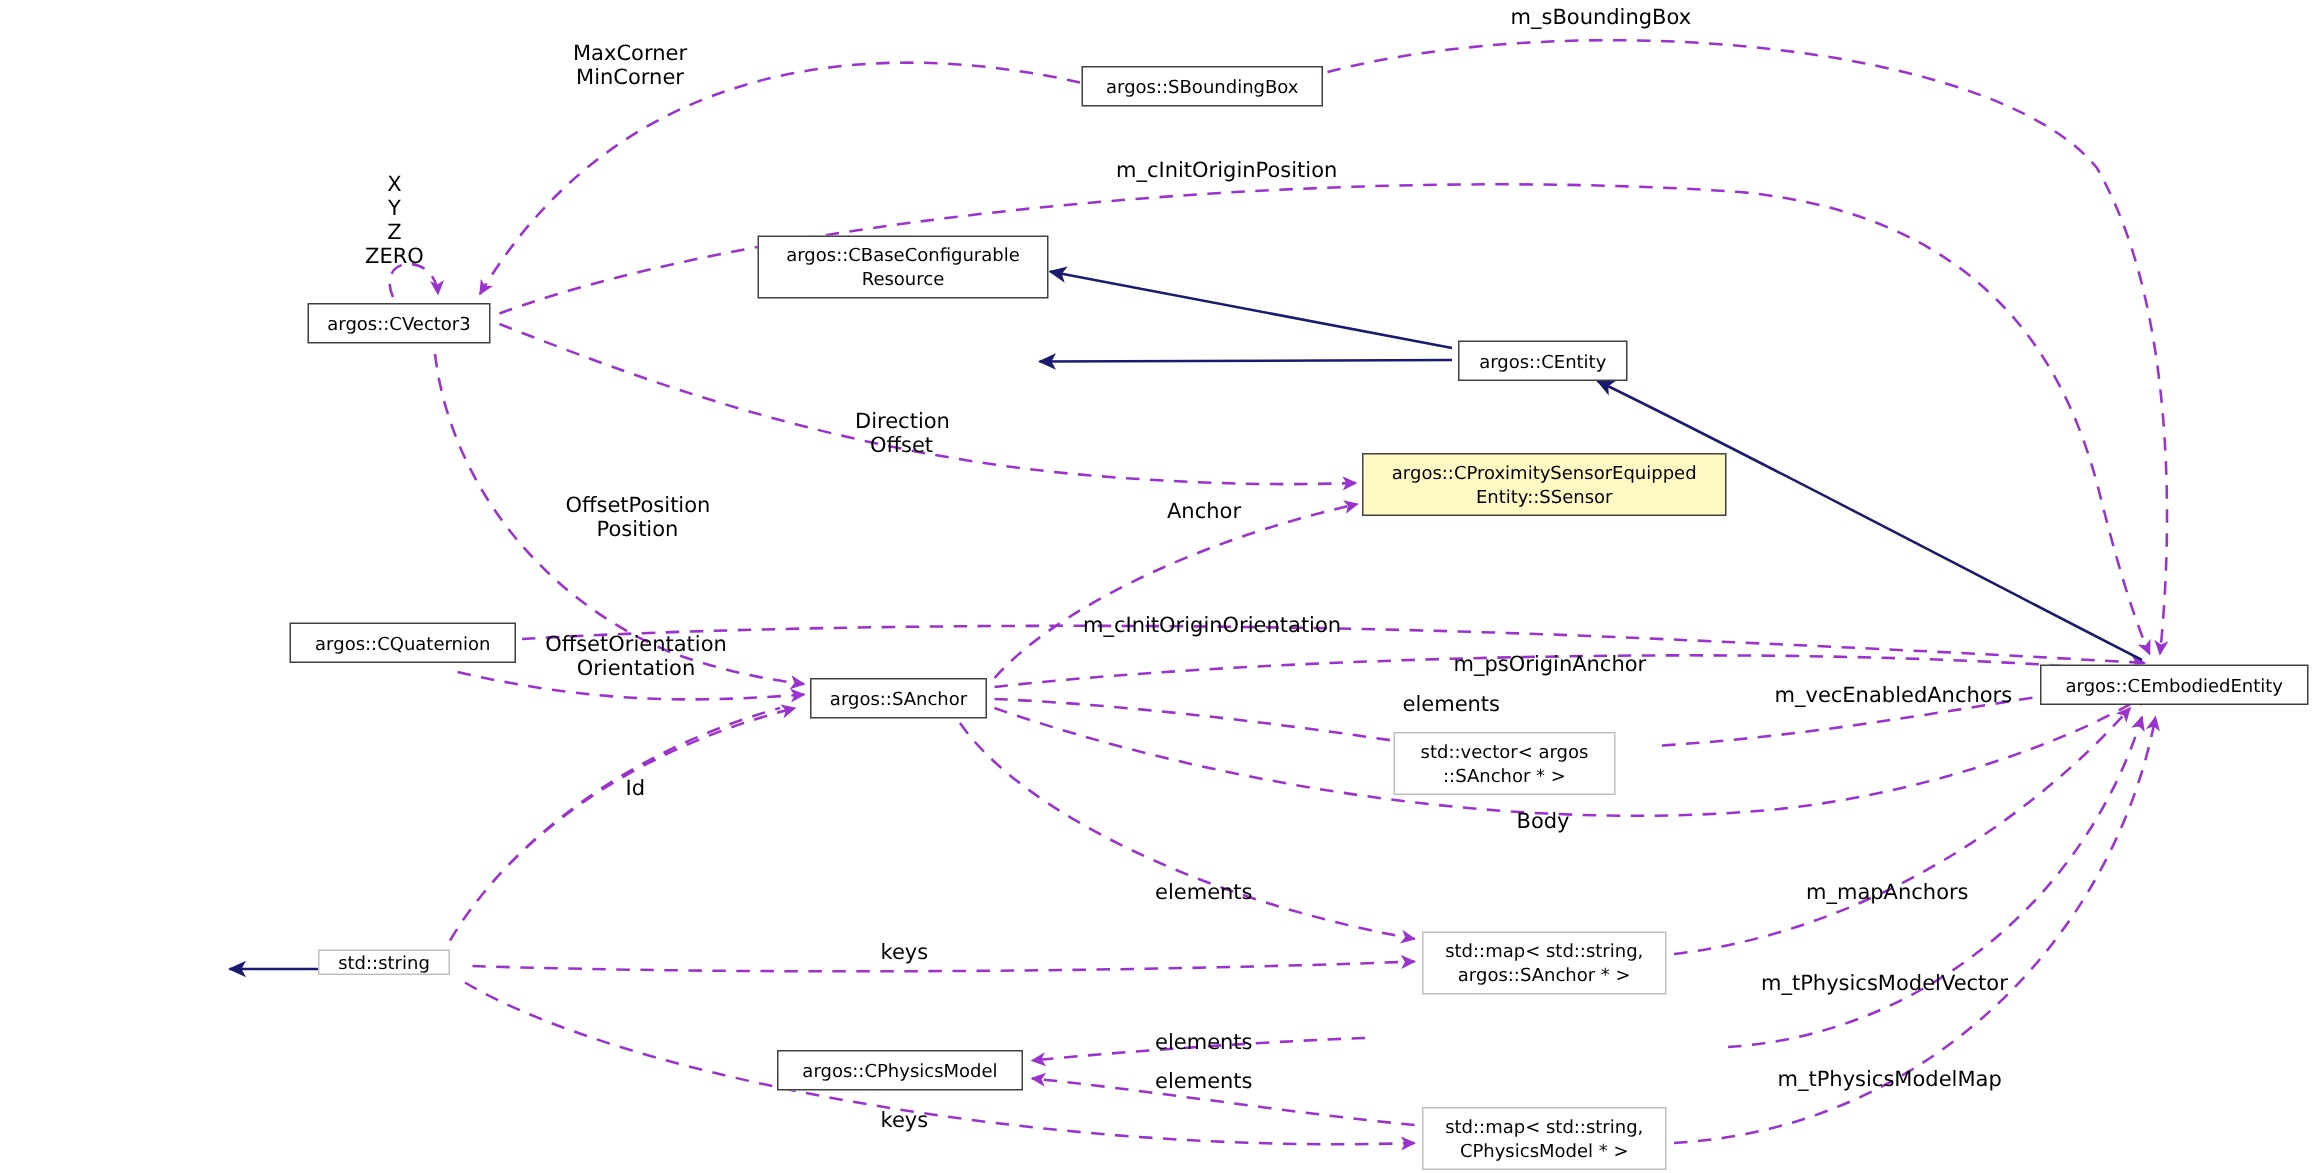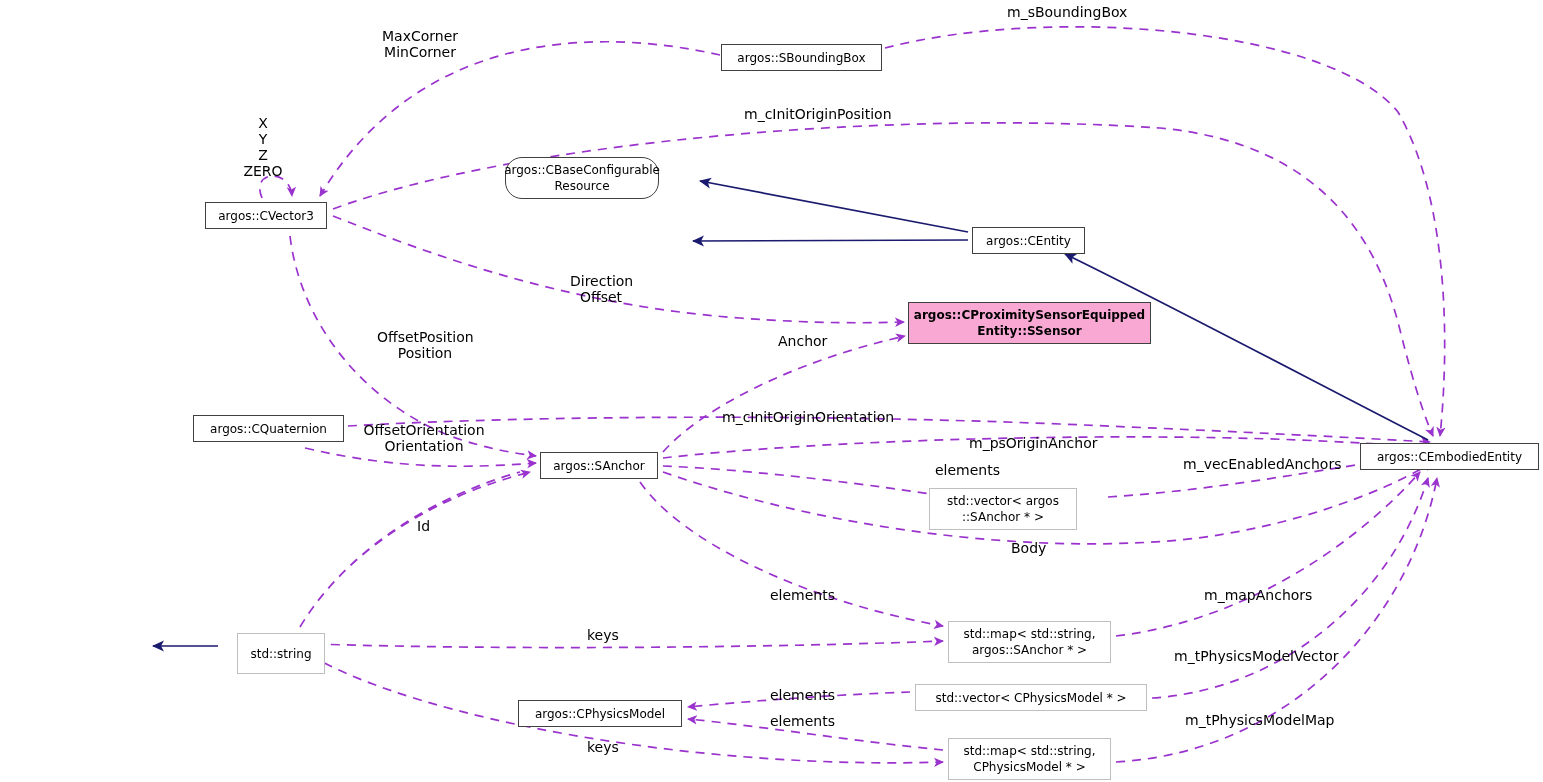--- a/index.html
+++ b/index.html
@@ -5,21 +5,21 @@
   html,body{margin:0;padding:0;background:#ffffff;}
   body{width:1543px;height:782px;overflow:hidden;
        font-family:"DejaVu Sans","Liberation Sans",sans-serif;}
   #diagram{position:relative;width:1543px;height:782px;background:#fff;}
   svg#edges{position:absolute;left:0;top:0;width:1543px;height:782px;}
   .node{position:absolute;box-sizing:border-box;display:flex;align-items:center;
         justify-content:center;text-align:center;background:#ffffff;
         color:#000000;font-size:12px;line-height:16px;white-space:pre;}
   .node.dark{border:1.5px solid #404040;}
   .node.light{border:1.3px solid #bfbfbf;}
-  .node.hl{background:#f9a8d4;border:1.5px solid #404040;font-weight:bold;}
+  .node.hl{background:#fef9c3;border:1.5px solid #404040;}
   .elabel{position:absolute;font-size:14px;color:#000;white-space:pre;
           text-align:center;line-height:16px;}
 </style>
 </head>
 <body>
 
 <div id="diagram">
 
   <svg id="edges" viewBox="0 0 1543 782" xmlns="http://www.w3.org/2000/svg">
     <defs>
@@ -84,47 +84,46 @@
       <path d="M968,240 L693,241"></path>
       <path d="M1428,440 C1330,390 1160,300 1065,254"></path>
       <path d="M218,646 L153,646"></path>
     </g>
   </svg>
 
   <div class="node dark" style="left:721px;top:44px;width:161px;height:27px;">argos::SBoundingBox</div>
 
   <div class="node dark" style="left:205px;top:202px;width:122px;height:27px;">argos::CVector3</div>
 
-  <div class="node dark" style="left:505px;top:157px;width:154px;height:42px;border-radius:17px;">argos::CBaseConfigurable
+  <div class="node dark" style="left:505px;top:157px;width:194px;height:42px;">argos::CBaseConfigurable
 Resource</div>
 
 
   <div class="node dark" style="left:972px;top:227px;width:113px;height:27px;">argos::CEntity</div>
 
   <div class="node hl" style="left:908px;top:302px;width:243px;height:42px;">argos::CProximitySensorEquipped
 Entity::SSensor</div>
 
   <div class="node dark" style="left:193px;top:415px;width:151px;height:27px;">argos::CQuaternion</div>
 
   <div class="node dark" style="left:540px;top:452px;width:118px;height:27px;">argos::SAnchor</div>
 
   <div class="node dark" style="left:1360px;top:443px;width:179px;height:27px;">argos::CEmbodiedEntity</div>
 
   <div class="node light" style="left:929px;top:488px;width:148px;height:42px;">std::vector&lt; argos
 ::SAnchor * &gt;</div>
 
 
-  <div class="node light" style="left:237px;top:633px;width:88px;height:41px;text-align:center;">std::string</div>
+  <div class="node light" style="left:212px;top:633px;width:88px;height:17px;text-align:center;">std::string</div>
 
   <div class="node light" style="left:948px;top:621px;width:163px;height:42px;">std::map&lt; std::string,
 argos::SAnchor * &gt;</div>
 
   <div class="node dark" style="left:518px;top:700px;width:164px;height:27px;">argos::CPhysicsModel</div>
 
-  <div class="node light" style="left:915px;top:684px;width:232px;height:27px;">std::vector&lt; CPhysicsModel * &gt;</div>
 
   <div class="node light" style="left:948px;top:738px;width:163px;height:42px;">std::map&lt; std::string,
 CPhysicsModel * &gt;</div>
 
   <div class="elabel" style="left:382px;top:28px;">MaxCorner
 MinCorner</div>
   <div class="elabel" style="left:1007px;top:4px;">m_sBoundingBox</div>
   <div class="elabel" style="left:243px;top:115px;text-align:center;width:40px;">X
 Y
 Z

